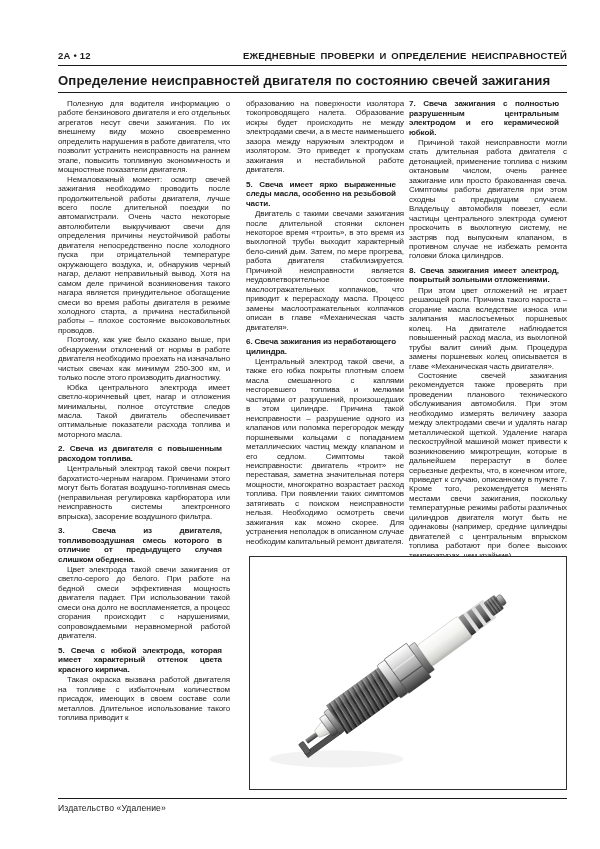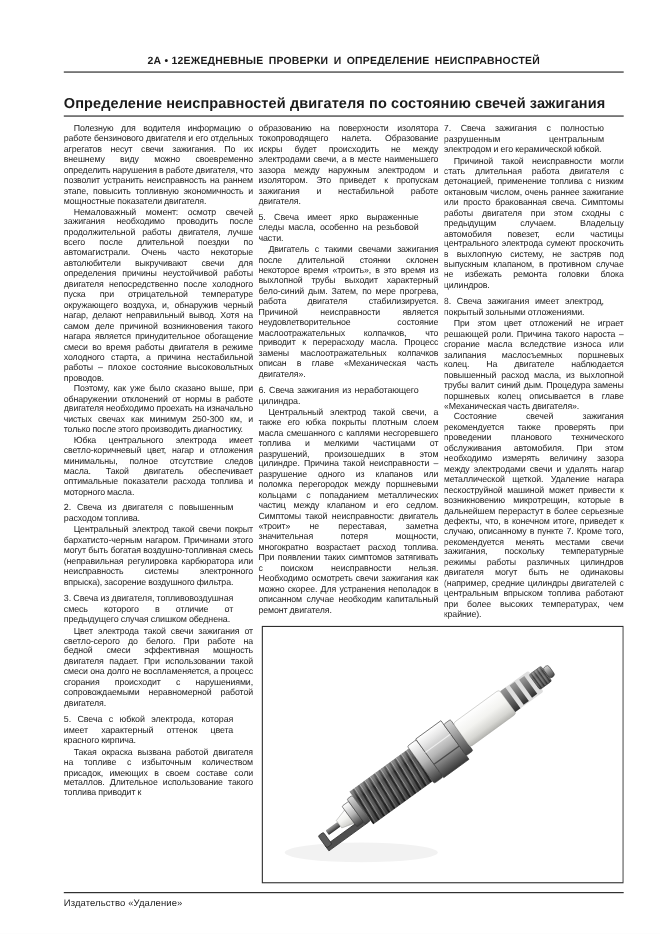--- a/index.html
+++ b/index.html
@@ -8,56 +8,56 @@
     width:600px;height:849px;
     background:#ffffff;
     box-sizing:border-box;
     padding:50px 33px 0 58px;
     font-family:"Liberation Sans",sans-serif;
     color:#1b1b1b;
     overflow:hidden;
   }
   
   .hdr{
-    display:flex;justify-content:center;align-items:flex-end;
+    display:flex;justify-content:space-between;align-items:flex-end;
     border-bottom:1.6px solid #1b1b1b;
     padding-bottom:4px;
   }
   .hdr .pgnum{font-size:9.5px;font-weight:bold;letter-spacing:.2px;}
   .hdr .runtitle{font-size:9.5px;font-weight:bold;letter-spacing:.2px;word-spacing:2px;}
   
   .title{
-    margin-top:20px;
+    margin-top:7px;
     font-size:13.2px;font-weight:bold;letter-spacing:.1px;
     border-bottom:1.6px solid #1b1b1b;
     padding-bottom:4px;
   }
   
   .content{
     margin-top:6px;
-    display:flex;gap:5px;
+    display:flex;gap:16px;
     height:696px;
     overflow:hidden;
   }
   .col{overflow:hidden;}
   .col1{width:172px;flex:0 0 172px;}
   .right{flex:1;display:flex;flex-direction:column;}
   .cols23{display:flex;gap:5px;height:457px;overflow:hidden;justify-content:space-between;}
   .cols23 .col{flex:1;}
   .p{
     font-size:8px;line-height:9.45px;
     text-align:justify;text-indent:9px;
     letter-spacing:-0.1px;word-spacing:-0.2px;
     margin:0;
   }
   .p.flow{text-indent:0;}
   .h{
-    font-size:8.1px;line-height:9.5px;font-weight:normal;
+    font-size:8.1px;line-height:9.5px;font-weight:bold;
     text-align:justify;letter-spacing:-0.1px;word-spacing:-0.2px;
-    margin:5px 18px 1px 0;
+    margin:5px 8px 1px 0;
   }
   .col .h:first-child{margin-top:0;}
   
   .figure{
     margin-left:3px;
     height:234px;
     border:1.6px solid #2e2e2e;
     box-sizing:border-box;
     background:#fff;
     overflow:hidden;

